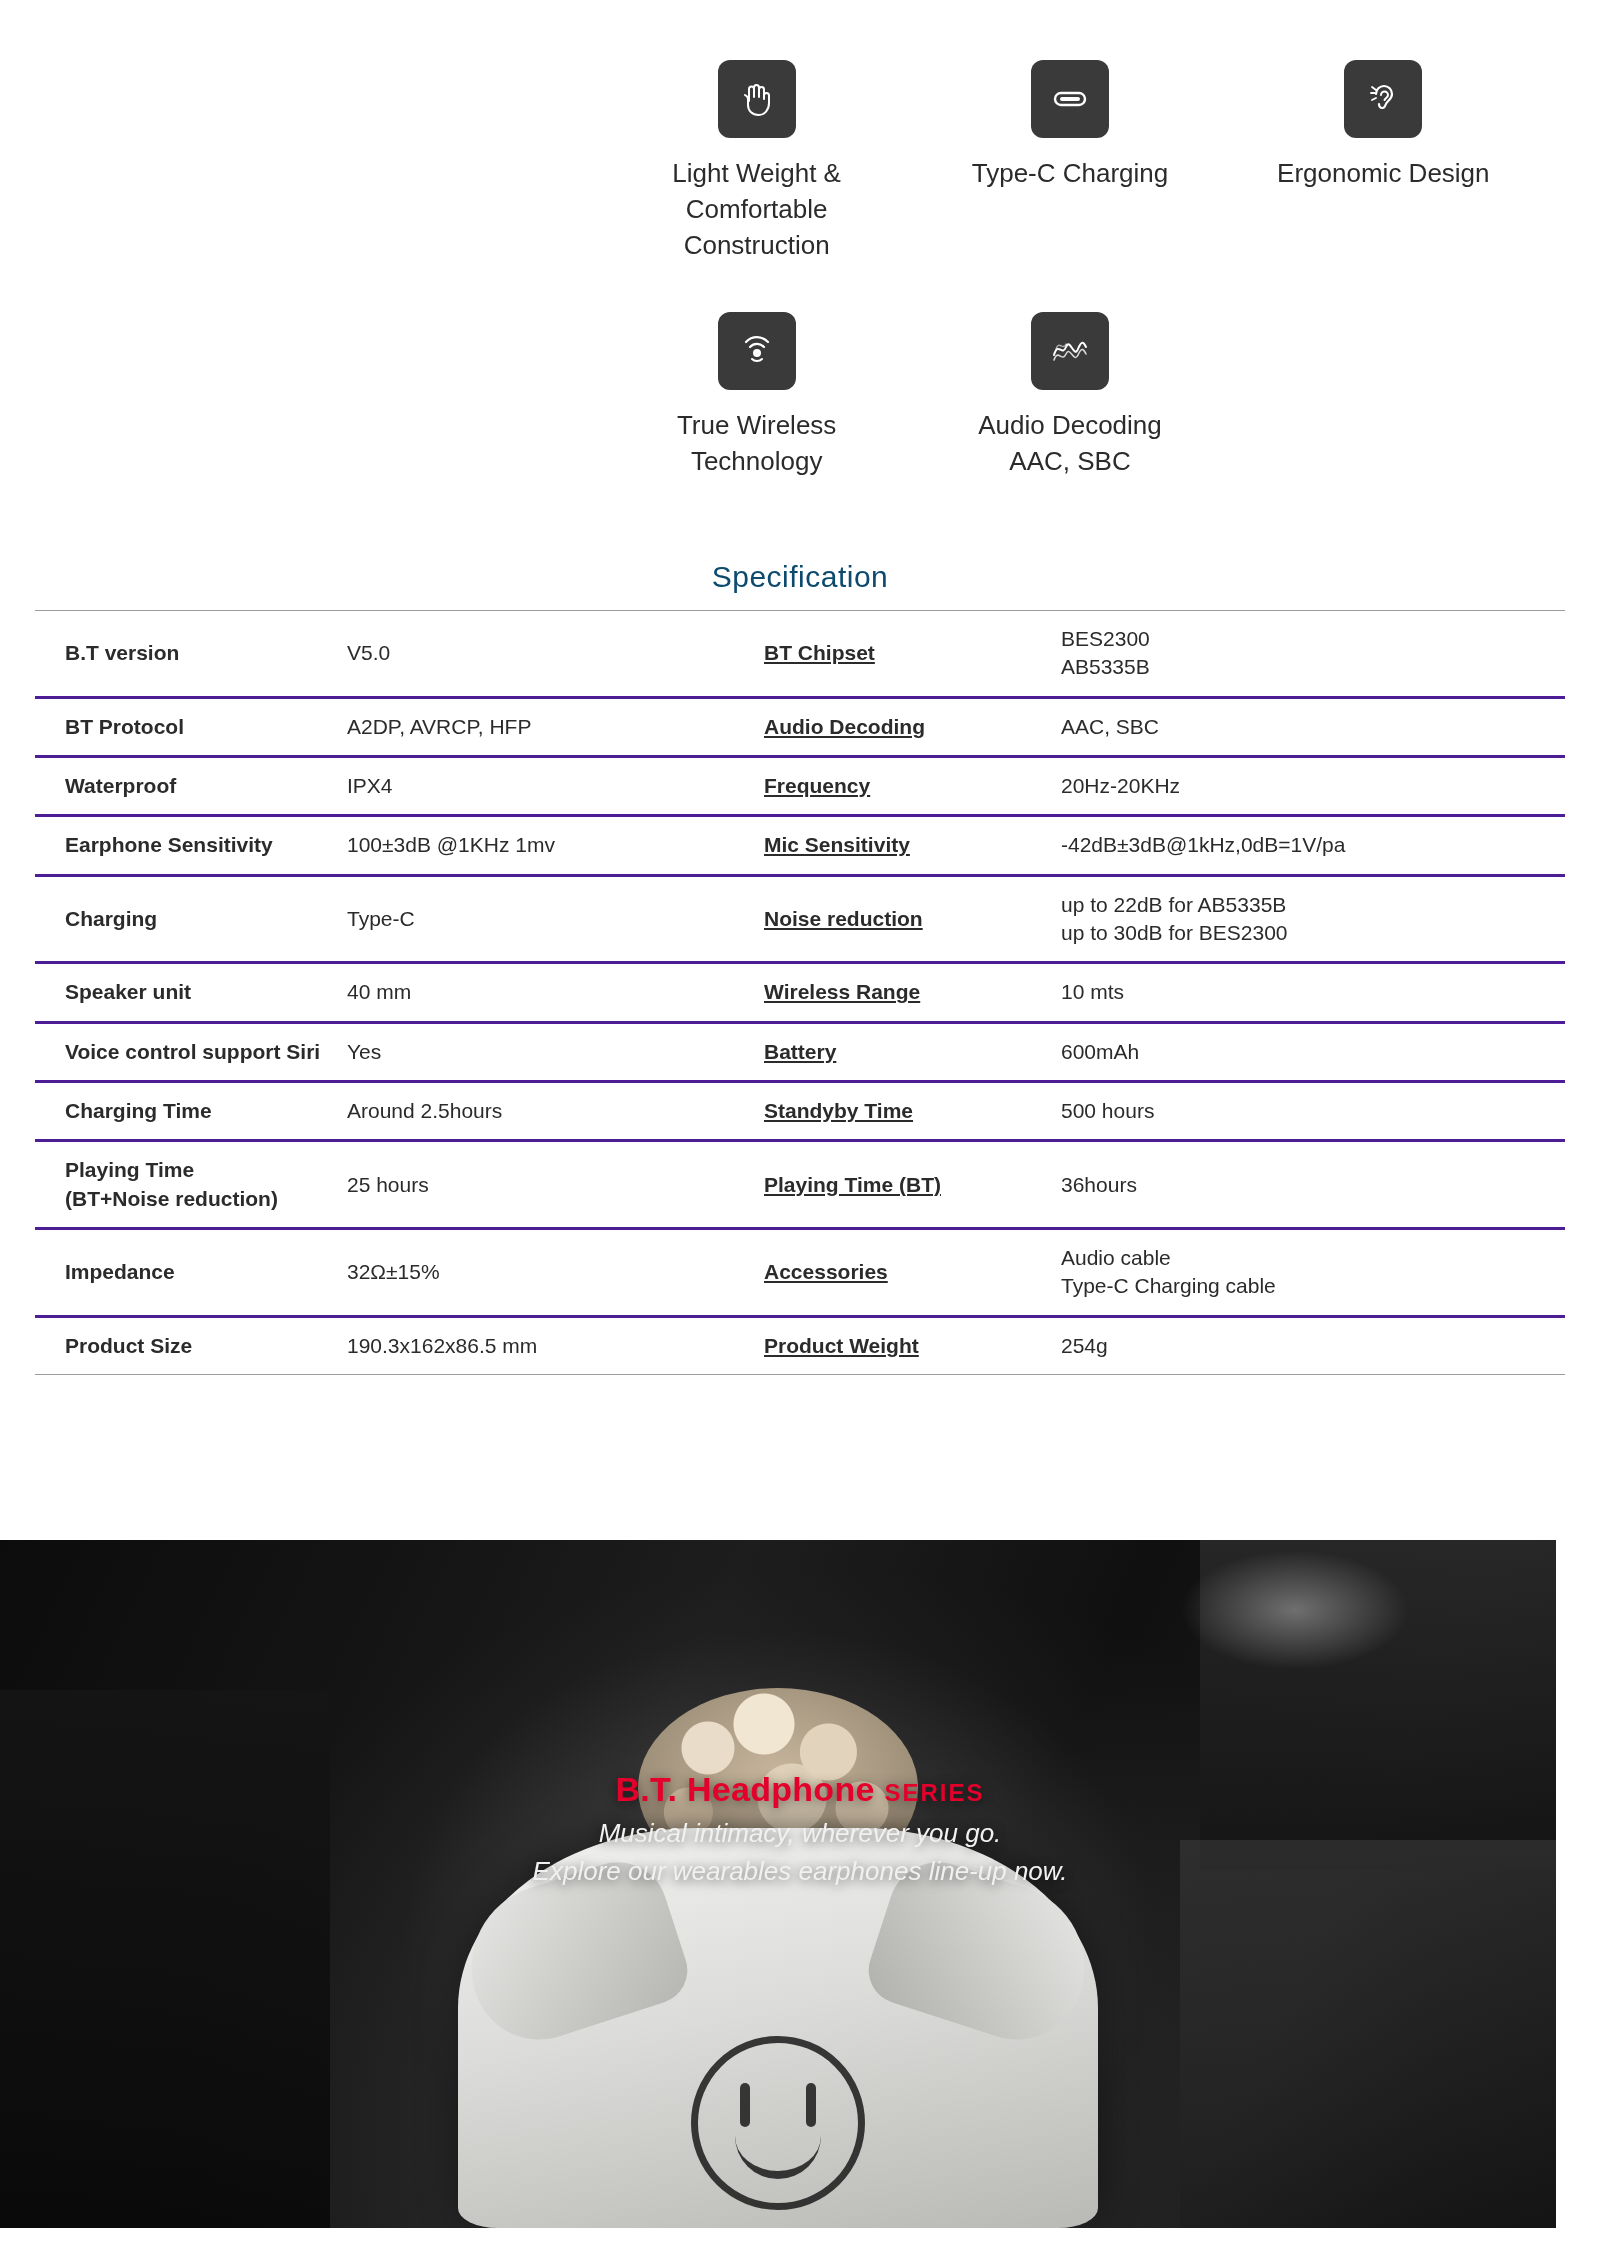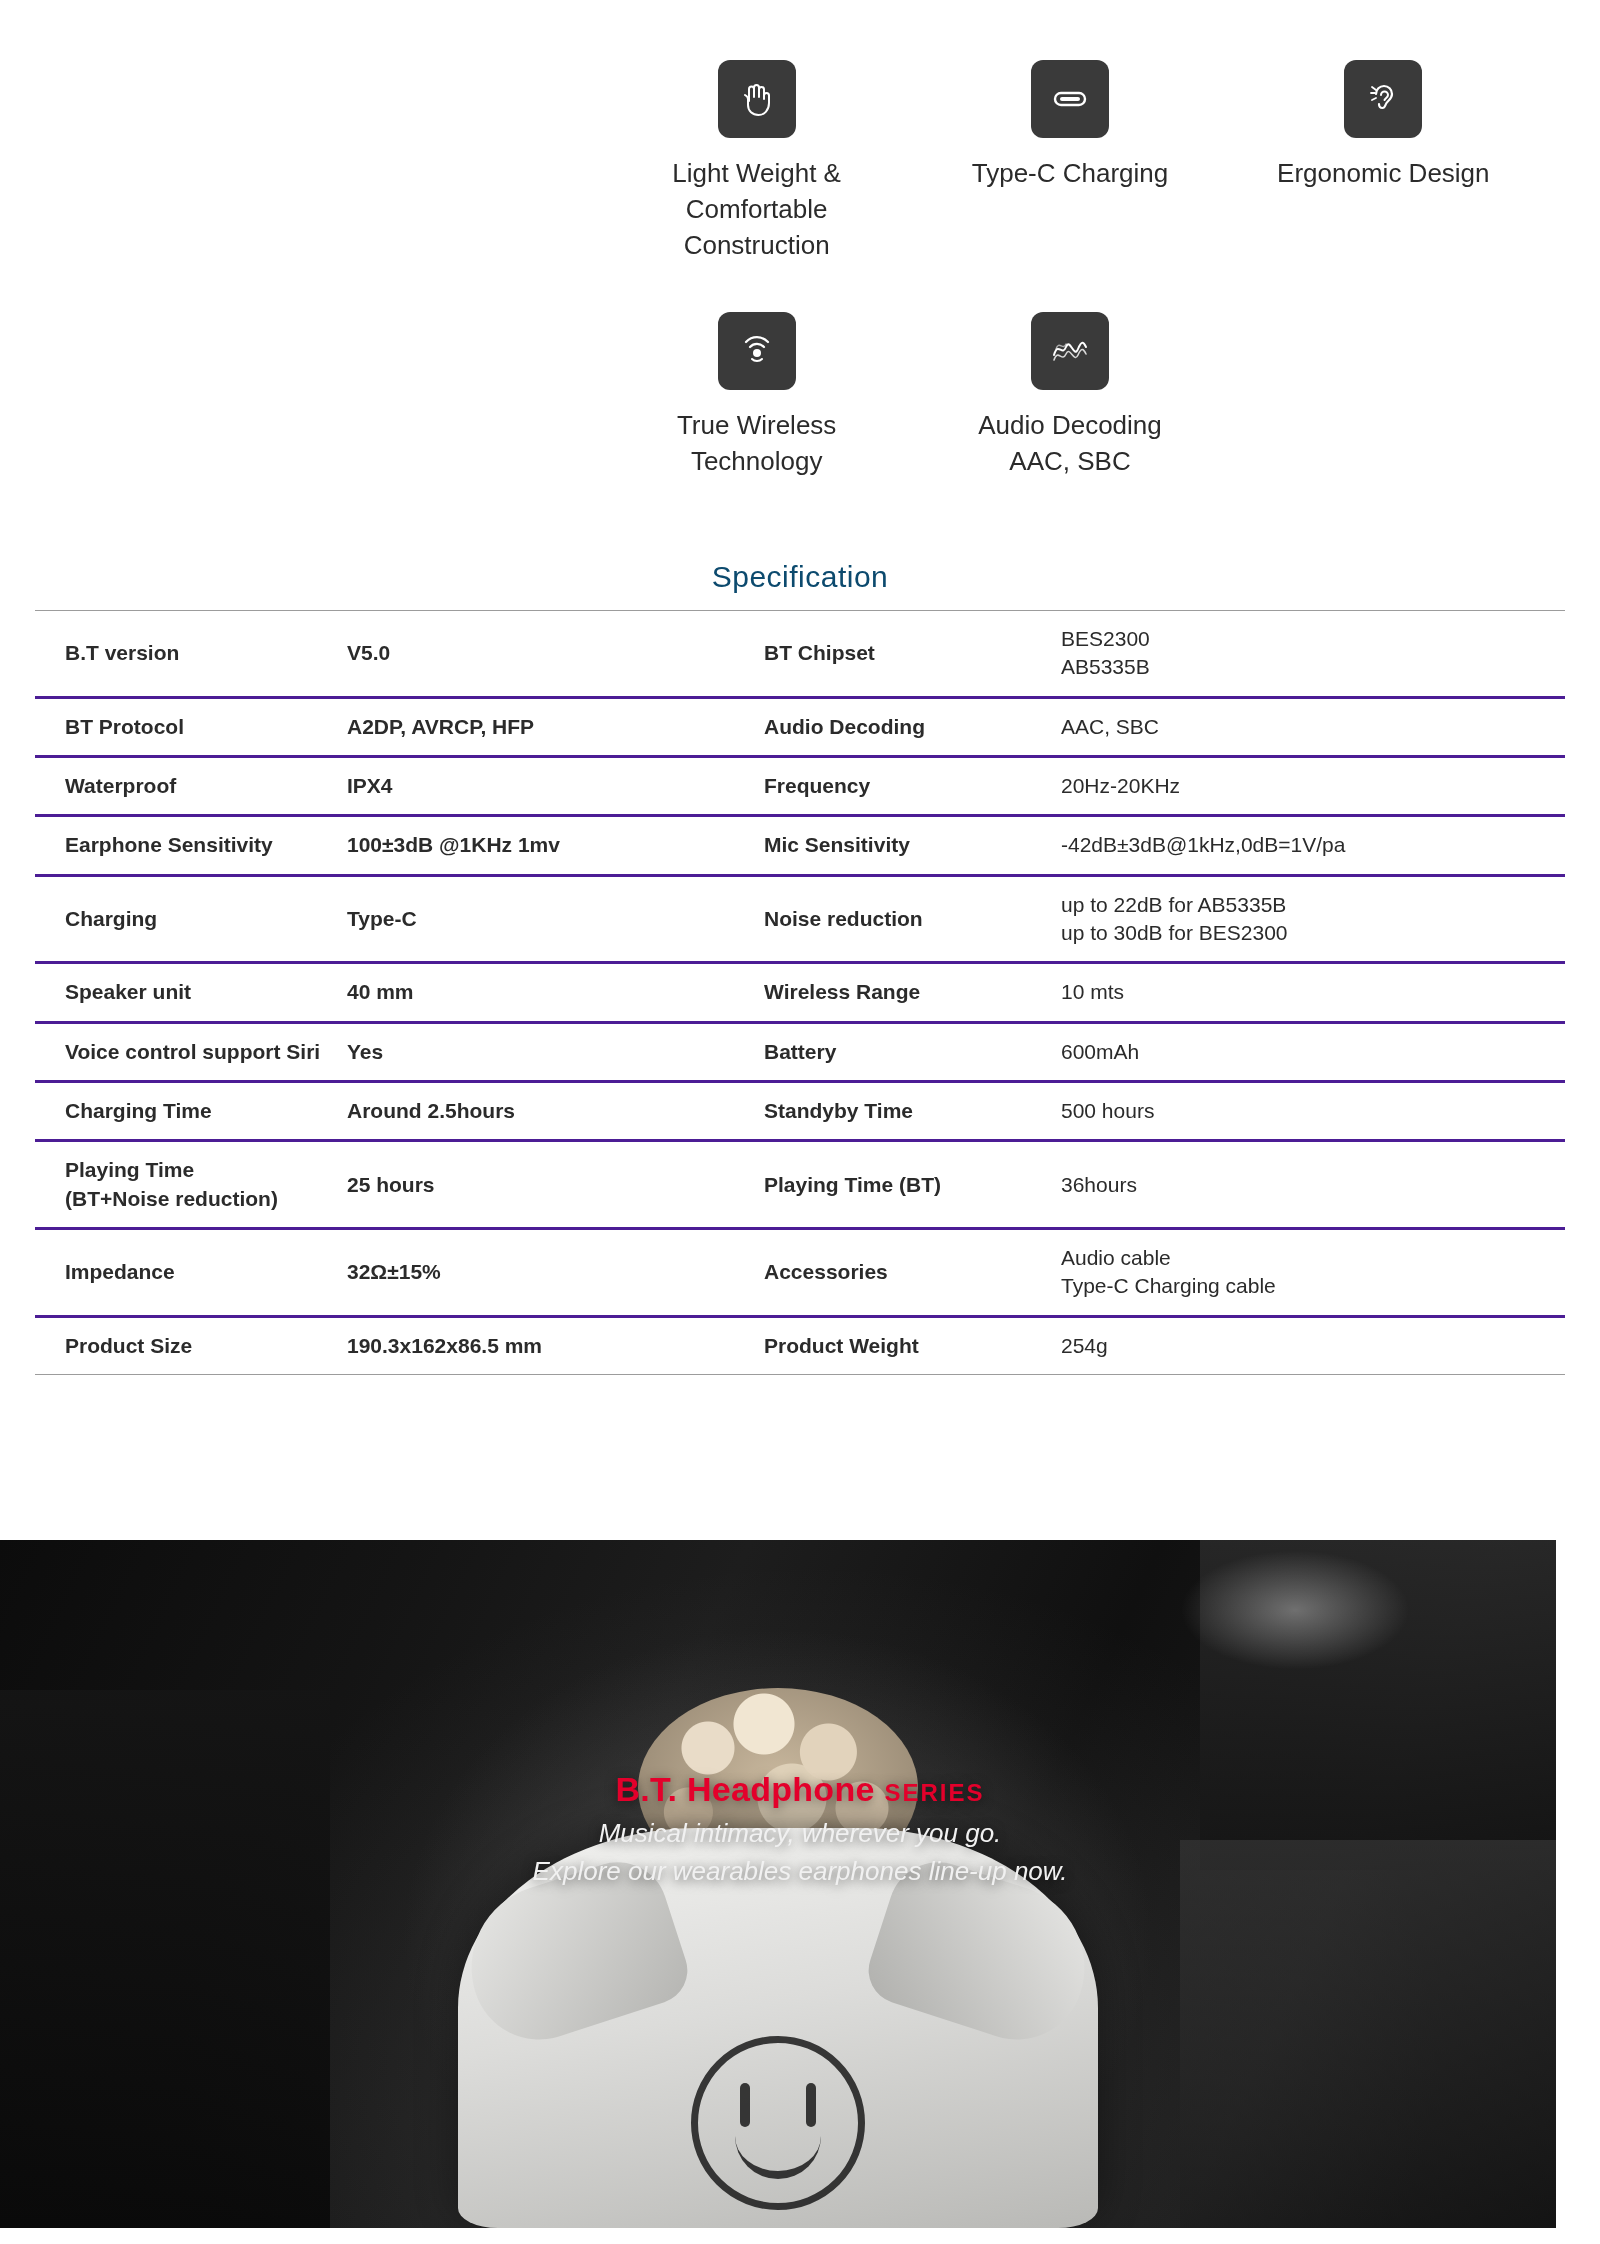--- a/index.html
+++ b/index.html
@@ -112,26 +112,27 @@
     line-height: 1.35;
     color: #2b2b2b;
   }
   .k {
     font-weight: bold;
     width: 270px;
     padding-left: 30px !important;
   }
   .v {
     width: 405px;
-    font-weight: 700;
+    font-weight: 400;
     margin-left: 41px;
   }
   .k2 {
     font-weight: bold;
     width: 285px;
+    text-decoration: underline;
   }
   .v2 {
     font-weight: 400;
   }
   .multiline { white-space: pre-line; }
 
   
   .hero {
     position: absolute;
     left: 0;

